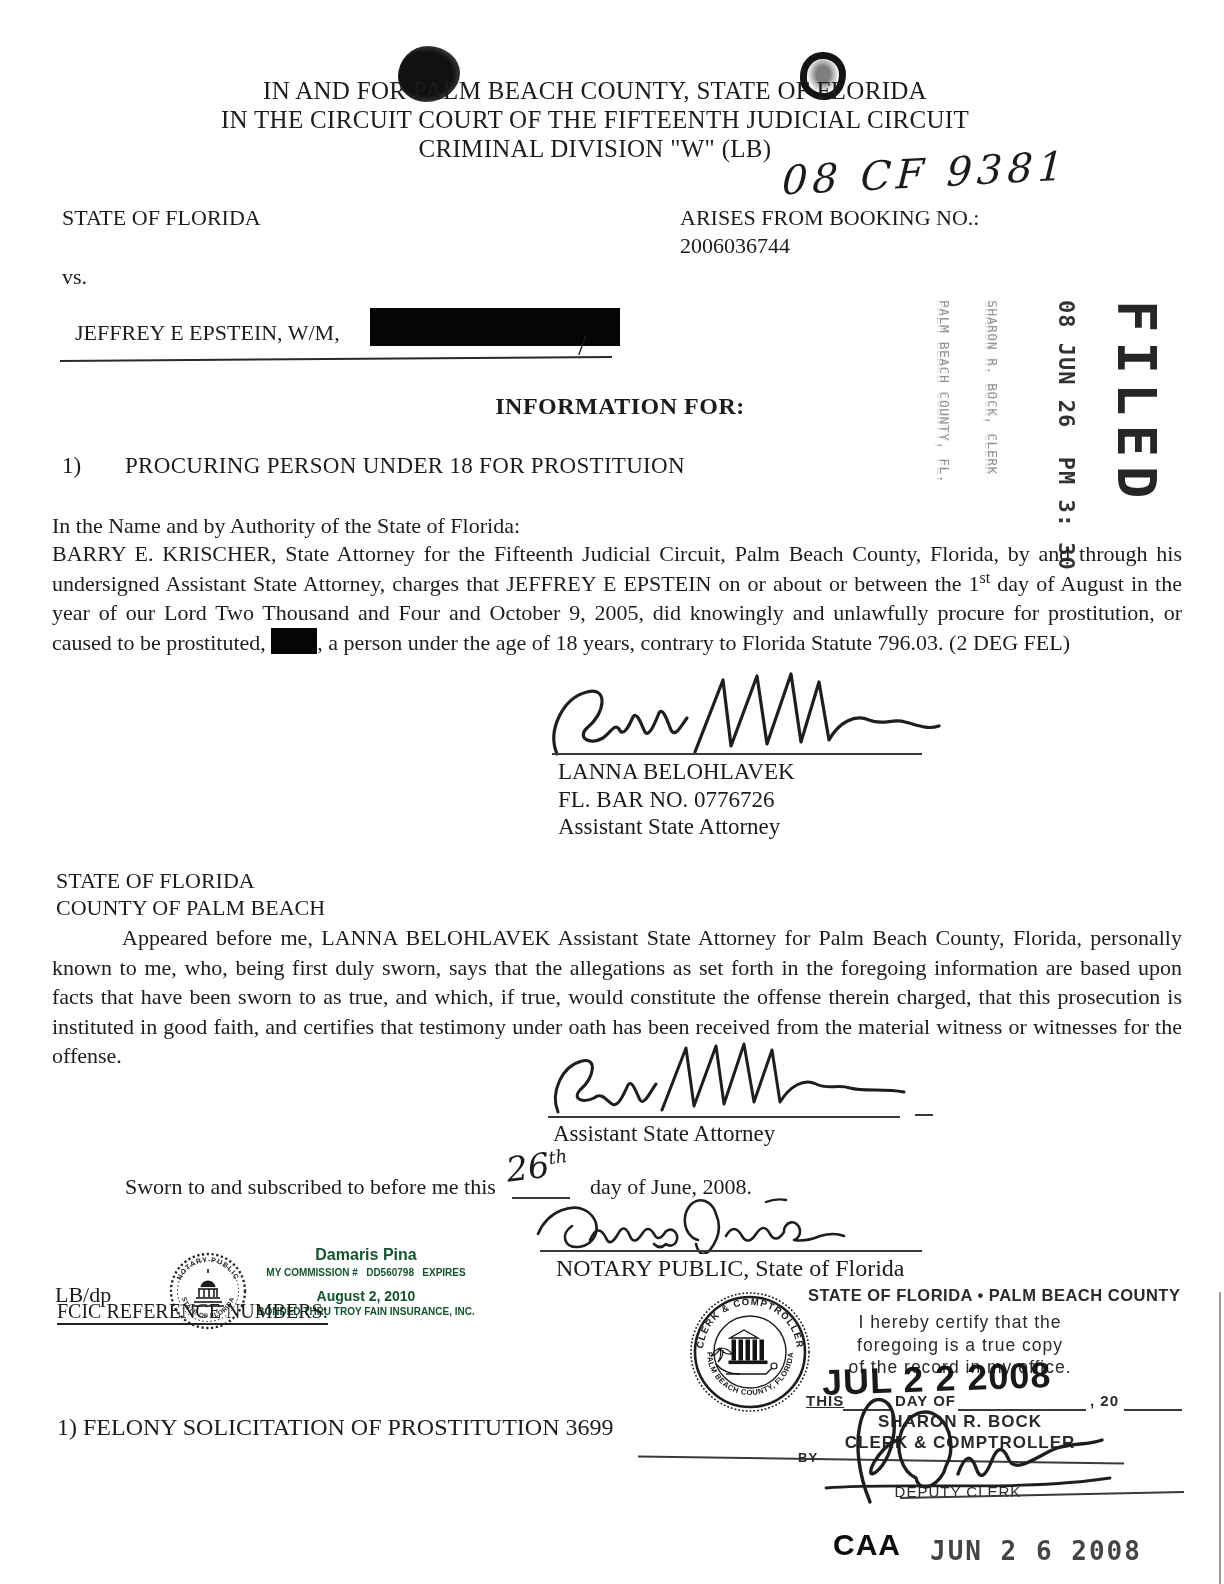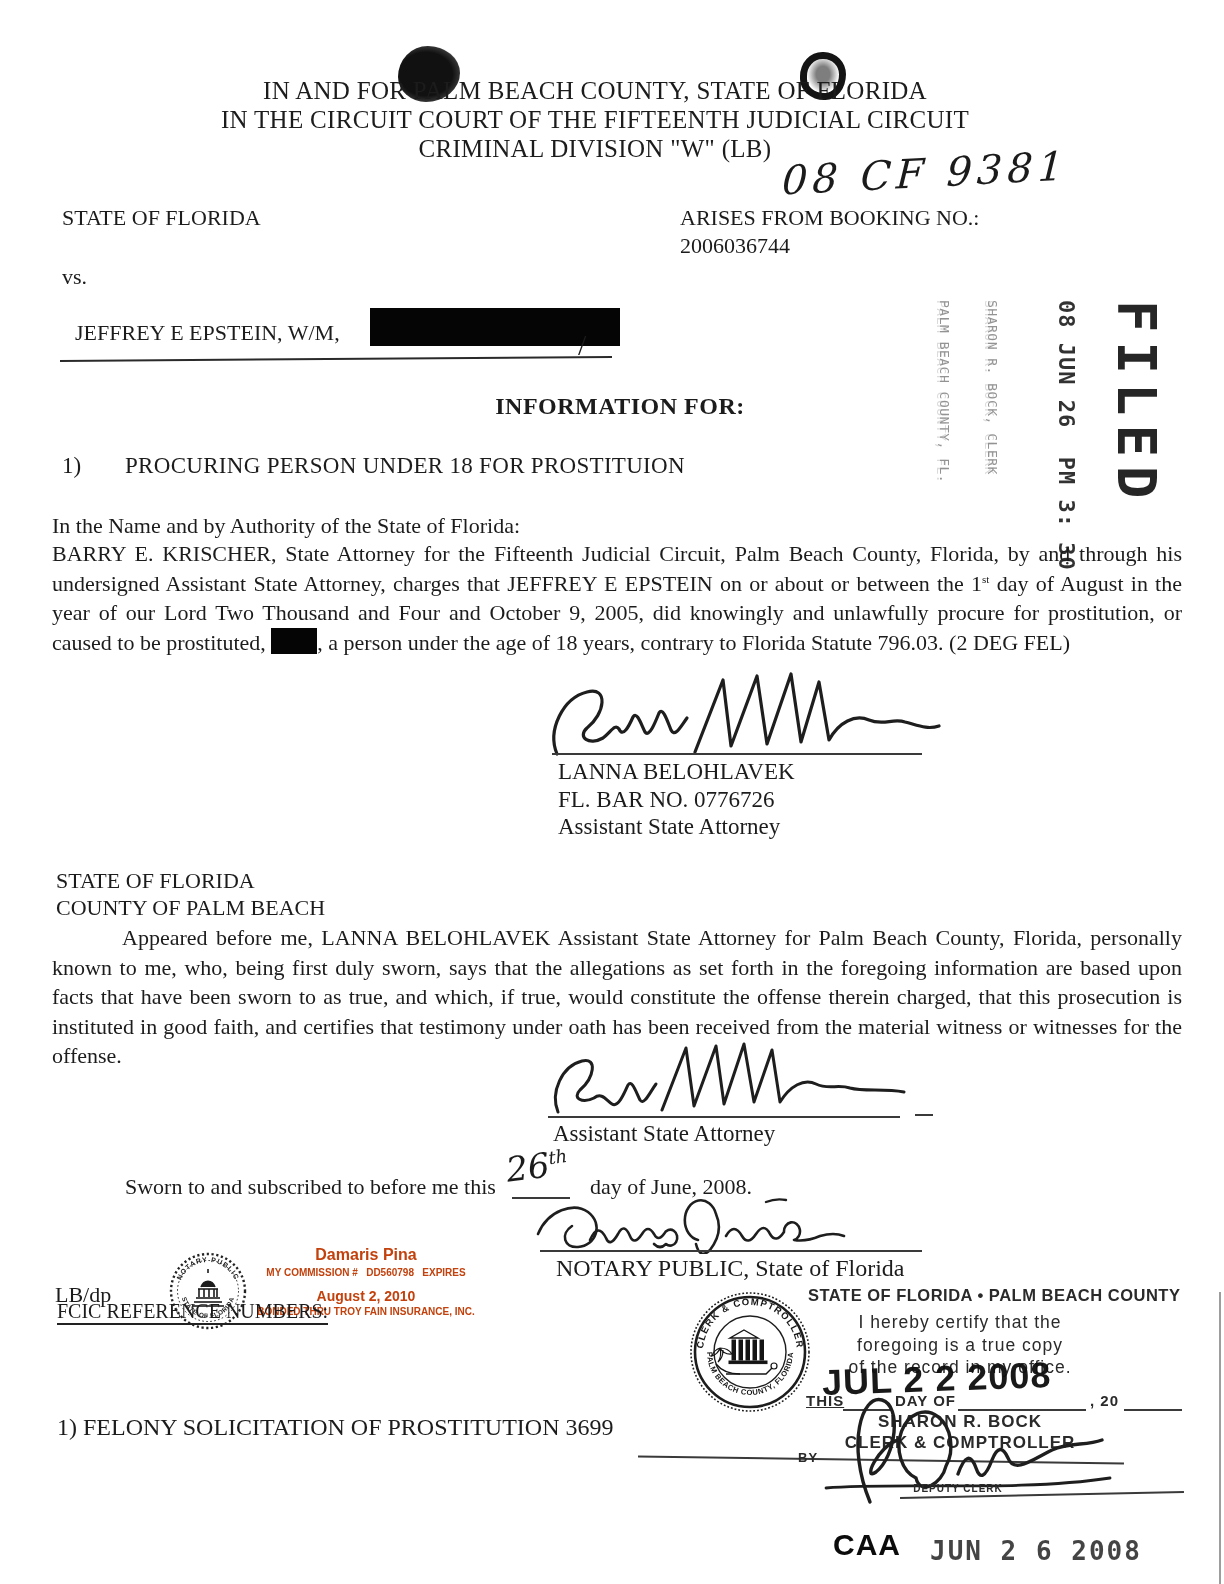--- a/index.html
+++ b/index.html
@@ -28,22 +28,22 @@
               letter-spacing:9px;line-height:58px;opacity:.93;}
   .filed-date{font-family:"DejaVu Sans Mono", monospace;font-weight:bold;font-size:22px;
               letter-spacing:1px;margin-top:28px;white-space:pre;opacity:.88;}
   .filed-clerk{margin-top:22px;font-family:"DejaVu Sans Mono", monospace;font-size:13px;
                line-height:16px;letter-spacing:.5px;color:#4d4d4d;opacity:.6;white-space:pre;
                text-shadow:0 3px 0 rgba(80,80,80,.35);}
   
   .hand{font-family:"DejaVu Serif", serif;font-style:italic;color:#1b1b1b;}
   
   .stamp-txt{font-family:"Liberation Sans", sans-serif;color:#2a2a2a;letter-spacing:1px;}
-  .notary-stamp-line{font-family:"Liberation Sans", sans-serif;font-weight:bold;color:#c2410c;}
-  sup.st{font-size:11px;vertical-align:8px;line-height:0;margin-top:44px;}
+  .notary-stamp-line{font-family:"Liberation Sans", sans-serif;font-weight:bold;color:#14532d;}
+  sup.st{font-size:16px;vertical-align:8px;line-height:0;margin-top:44px;}
   svg{display:block;}
   .sigpath{fill:none;stroke:#1e1e1e;stroke-linecap:round;stroke-linejoin:round;}
 </style>
 </head>
 <body>
 
 <div id="page">
 
   <div class="abs blob" style="left:398px;top:46px;width:62px;height:56px;
               background:radial-gradient(ellipse at 45% 50%, #111 55%, #333 70%, rgba(255,255,255,0) 78%);
@@ -214,21 +214,21 @@
 
   <div class="abs rule-thin" style="left:638px;top:1459px;width:486px;transform:rotate(.8deg);"></div>
   <div class="abs stamp-txt" style="left:798px;top:1450px;font-size:13px;font-weight:bold;">BY</div>
 
   <svg class="abs" style="left:818px;top:1382px;" width="300" height="128" viewBox="0 0 300 128">
     <path class="sigpath" style="stroke-width:3.4" d="M52,120 C28,62 44,12 64,18 C84,24 78,74 58,90 C44,100 60,64 80,58"></path>
     <path class="sigpath" style="stroke-width:3.4" d="M98,96 a26,34 0 1,1 30,-12 C124,102 102,114 98,96"></path>
     <path class="sigpath" style="stroke-width:3.4" d="M140,92 q10,-28 18,-6 q6,18 16,-8 q8,-20 16,-2 C196,92 214,78 234,68 C252,60 268,64 284,58"></path>
     <path class="sigpath" style="stroke-width:2.8" d="M8,106 C80,100 200,110 292,96"></path>
   </svg>
-  <div class="abs stamp-txt center" style="left:828px;top:1483px;width:260px;font-size:10px;font-weight:bold;">DEPUTY CLERK</div>
+  <div class="abs stamp-txt center" style="left:828px;top:1483px;width:260px;font-size:15px;font-weight:normal;">DEPUTY CLERK</div>
   <div class="abs rule-thin" style="left:900px;top:1494px;width:284px;transform:rotate(-1.2deg);"></div>
 
   <div class="abs" style="left:833px;top:1528px;font-family:'Liberation Sans',sans-serif;font-weight:900;
               font-size:30px;letter-spacing:1px;color:#0b0b0b;">CAA</div>
   <div class="abs mono" style="left:930px;top:1536px;font-size:26px;font-weight:bold;color:#161616;opacity:.8;
               letter-spacing:2px;">JUN 2 6 2008</div>
 
   <div class="abs" style="left:1219px;top:1292px;width:2px;height:292px;background:#3c3c3c;opacity:.5;"></div>
 </div>
 

